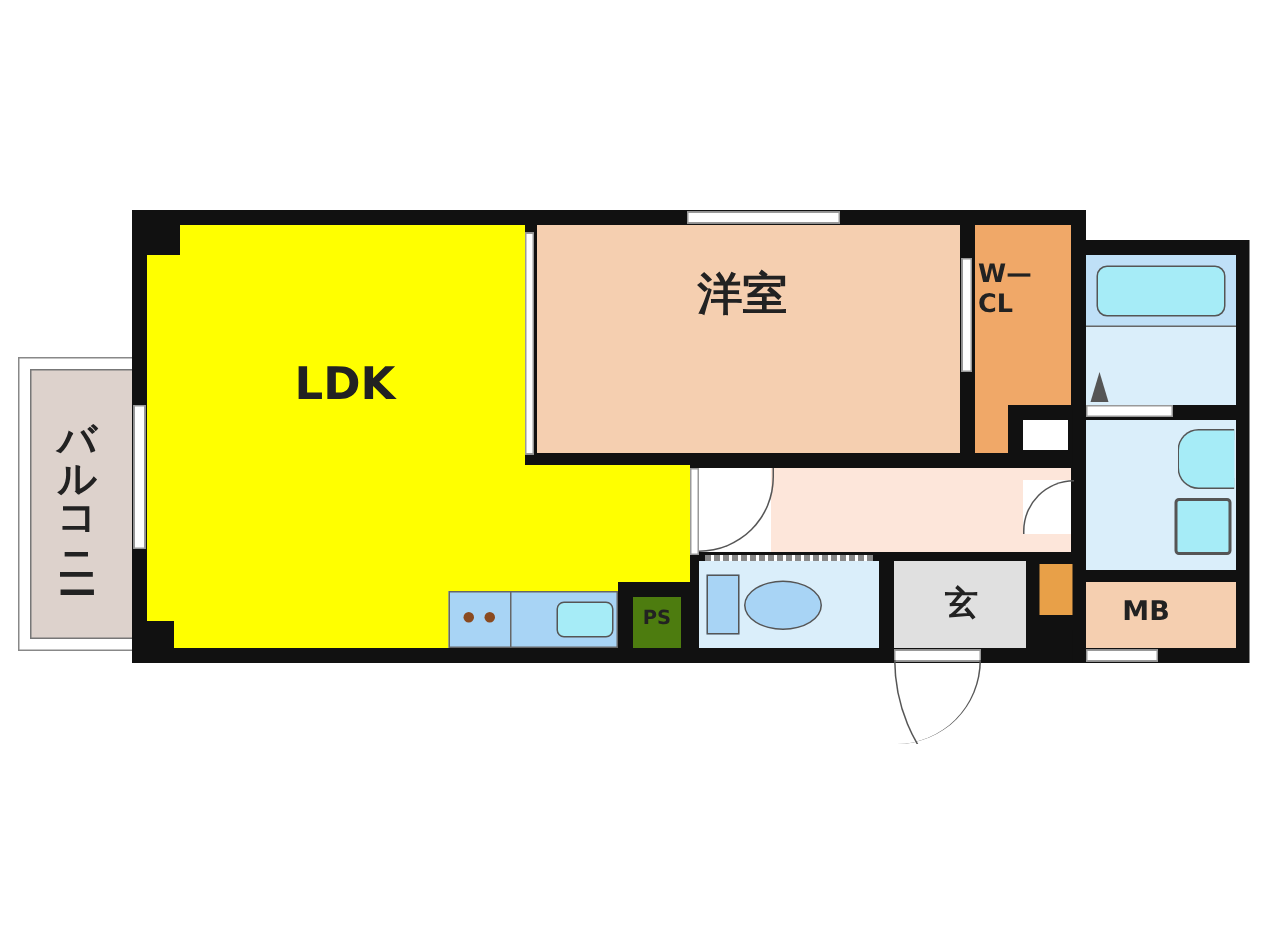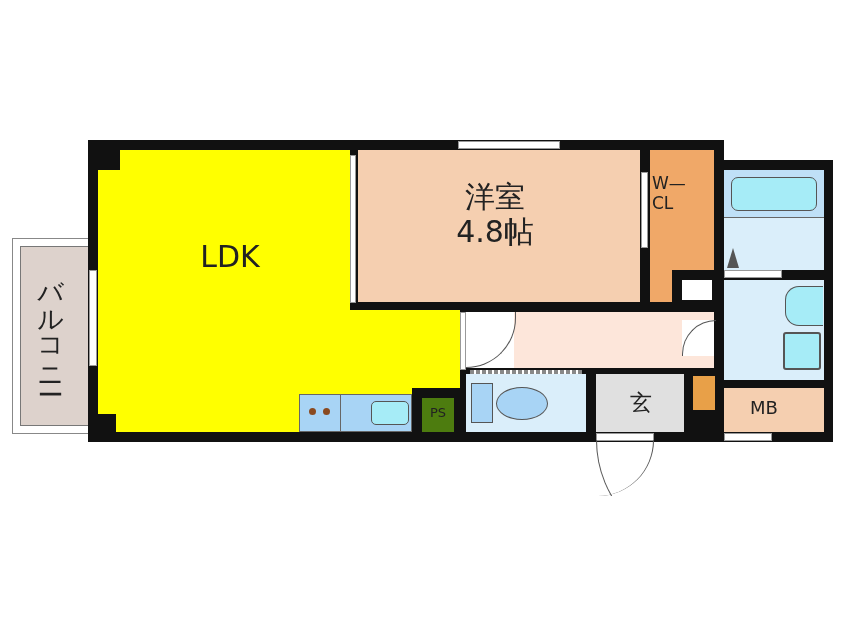--- a/index.html
+++ b/index.html
@@ -1,19 +1,19 @@
 <!DOCTYPE html>
 <html><head>
   <meta charset="utf-8">
   <style>
     html, body { margin:0; padding:0; background:#ffffff; }
     body { width:846px; height:634px; position:relative; overflow:hidden; font-family:"DejaVu Sans", sans-serif; color:#222; }
     .abs { position:absolute; box-sizing:border-box; }
     .wall { background:#111; }
-    .label { position:absolute; text-align:center; line-height:1.15; color:#222; }
+    .label { position:absolute; text-align:center; line-height:1.15; color:#222;font-weight:bold; }
     .win { position:absolute; background:#fff; border:1px solid #999; box-sizing:border-box; }
     .arc { position:absolute; box-sizing:border-box; border:1.5px solid #555; }
   </style>
 </head>
 <body>
 
 <div class="abs" style="left:12px;top:238px;width:80px;height:196px;border:1px solid #888;background:#fff;"></div>
 <div class="abs" style="left:20px;top:246px;width:70px;height:180px;background:#ddd2cc;border:1px solid #777;">
   <div class="label" style="left:20px;top:16px;width:24px;font-size:26px;writing-mode:vertical-rl;">バルコニー</div>
 </div>
@@ -42,21 +42,20 @@
 
 <div class="abs wall" style="left:412px;top:388px;width:48px;height:44px;"></div>
 <div class="abs" style="left:422px;top:398px;width:32px;height:34px;background:#4d7c0f;">
   <div class="label" style="left:0;top:8px;width:32px;font-size:13px;">PS</div>
 </div>
 
 <div class="abs" style="left:358px;top:150px;width:282px;height:152px;background:#f5cfb0;"></div>
 <div class="win" style="left:458px;top:141px;width:102px;height:8px;"></div>
 <div class="label" style="left:410px;top:180px;width:170px;font-size:30px;">
   <div>洋室</div>
-  <div>4.8帖</div>
 </div>
 
 <div class="abs" style="left:650px;top:150px;width:64px;height:152px;background:#f0a868;"></div>
 <div class="abs wall" style="left:672px;top:270px;width:42px;height:32px;"></div>
 <div class="abs" style="left:682px;top:280px;width:30px;height:20px;background:#fff;"></div>
 <div class="win" style="left:641px;top:172px;width:7px;height:76px;"></div>
 <div class="label" style="left:652px;top:174px;width:40px;font-size:17px;text-align:left;">
   <div>W—</div>
   <div>CL</div>
 </div>

